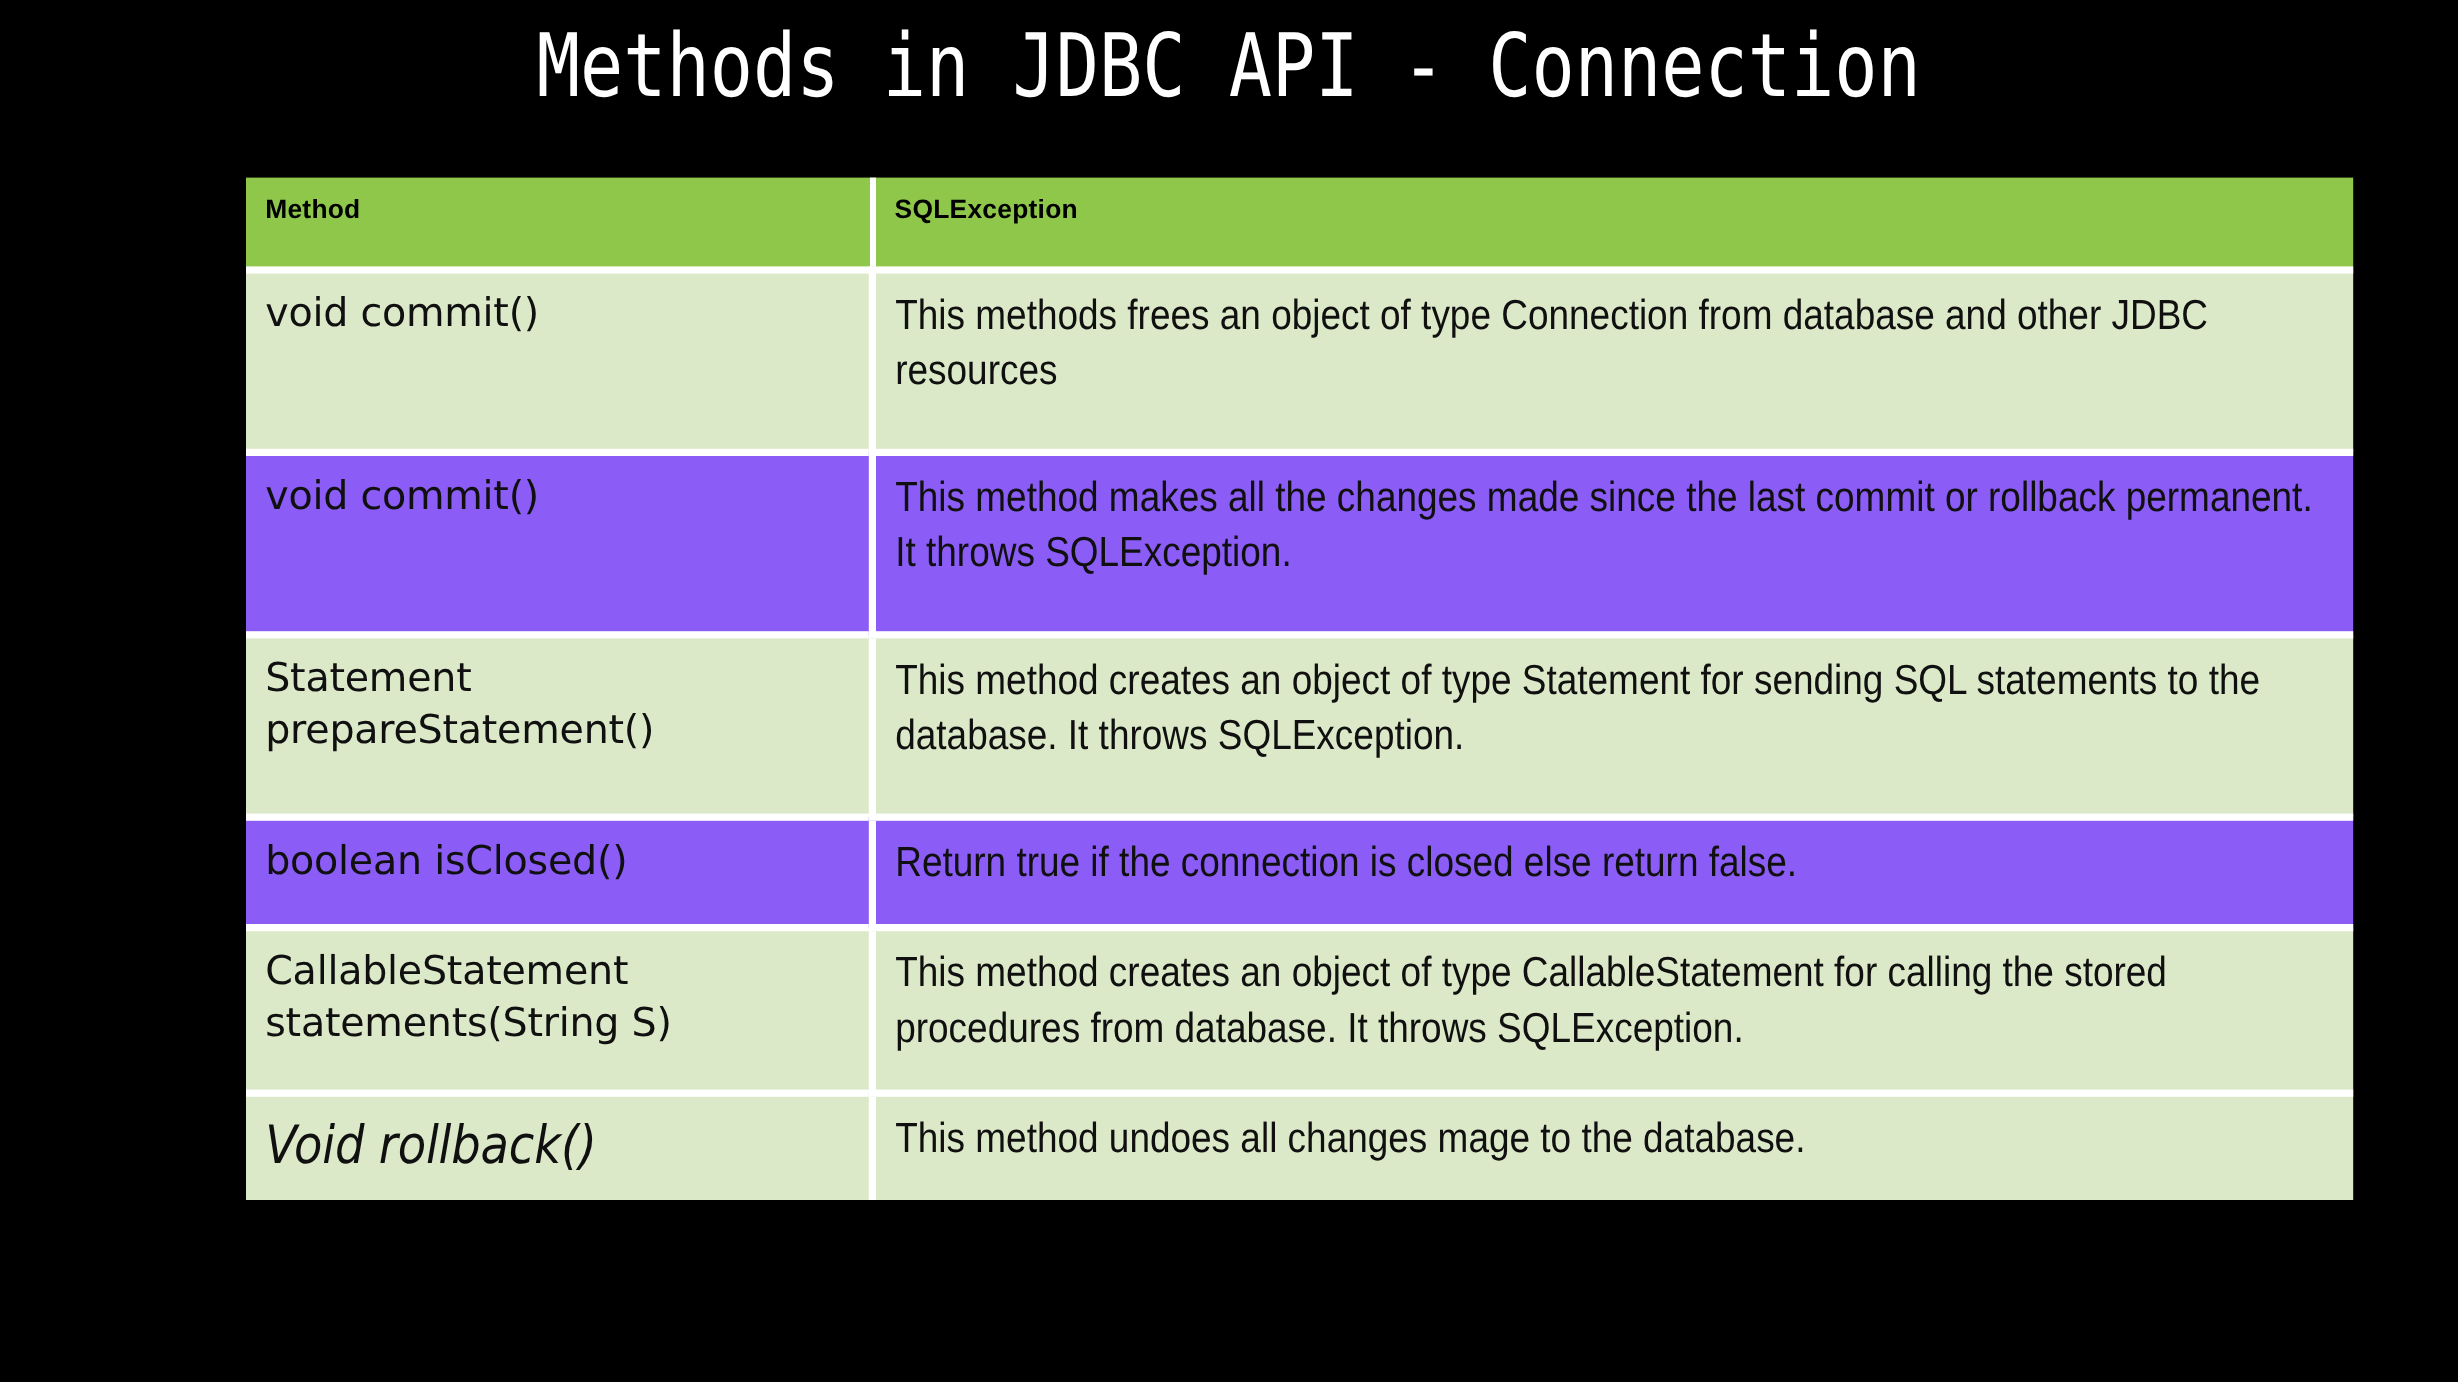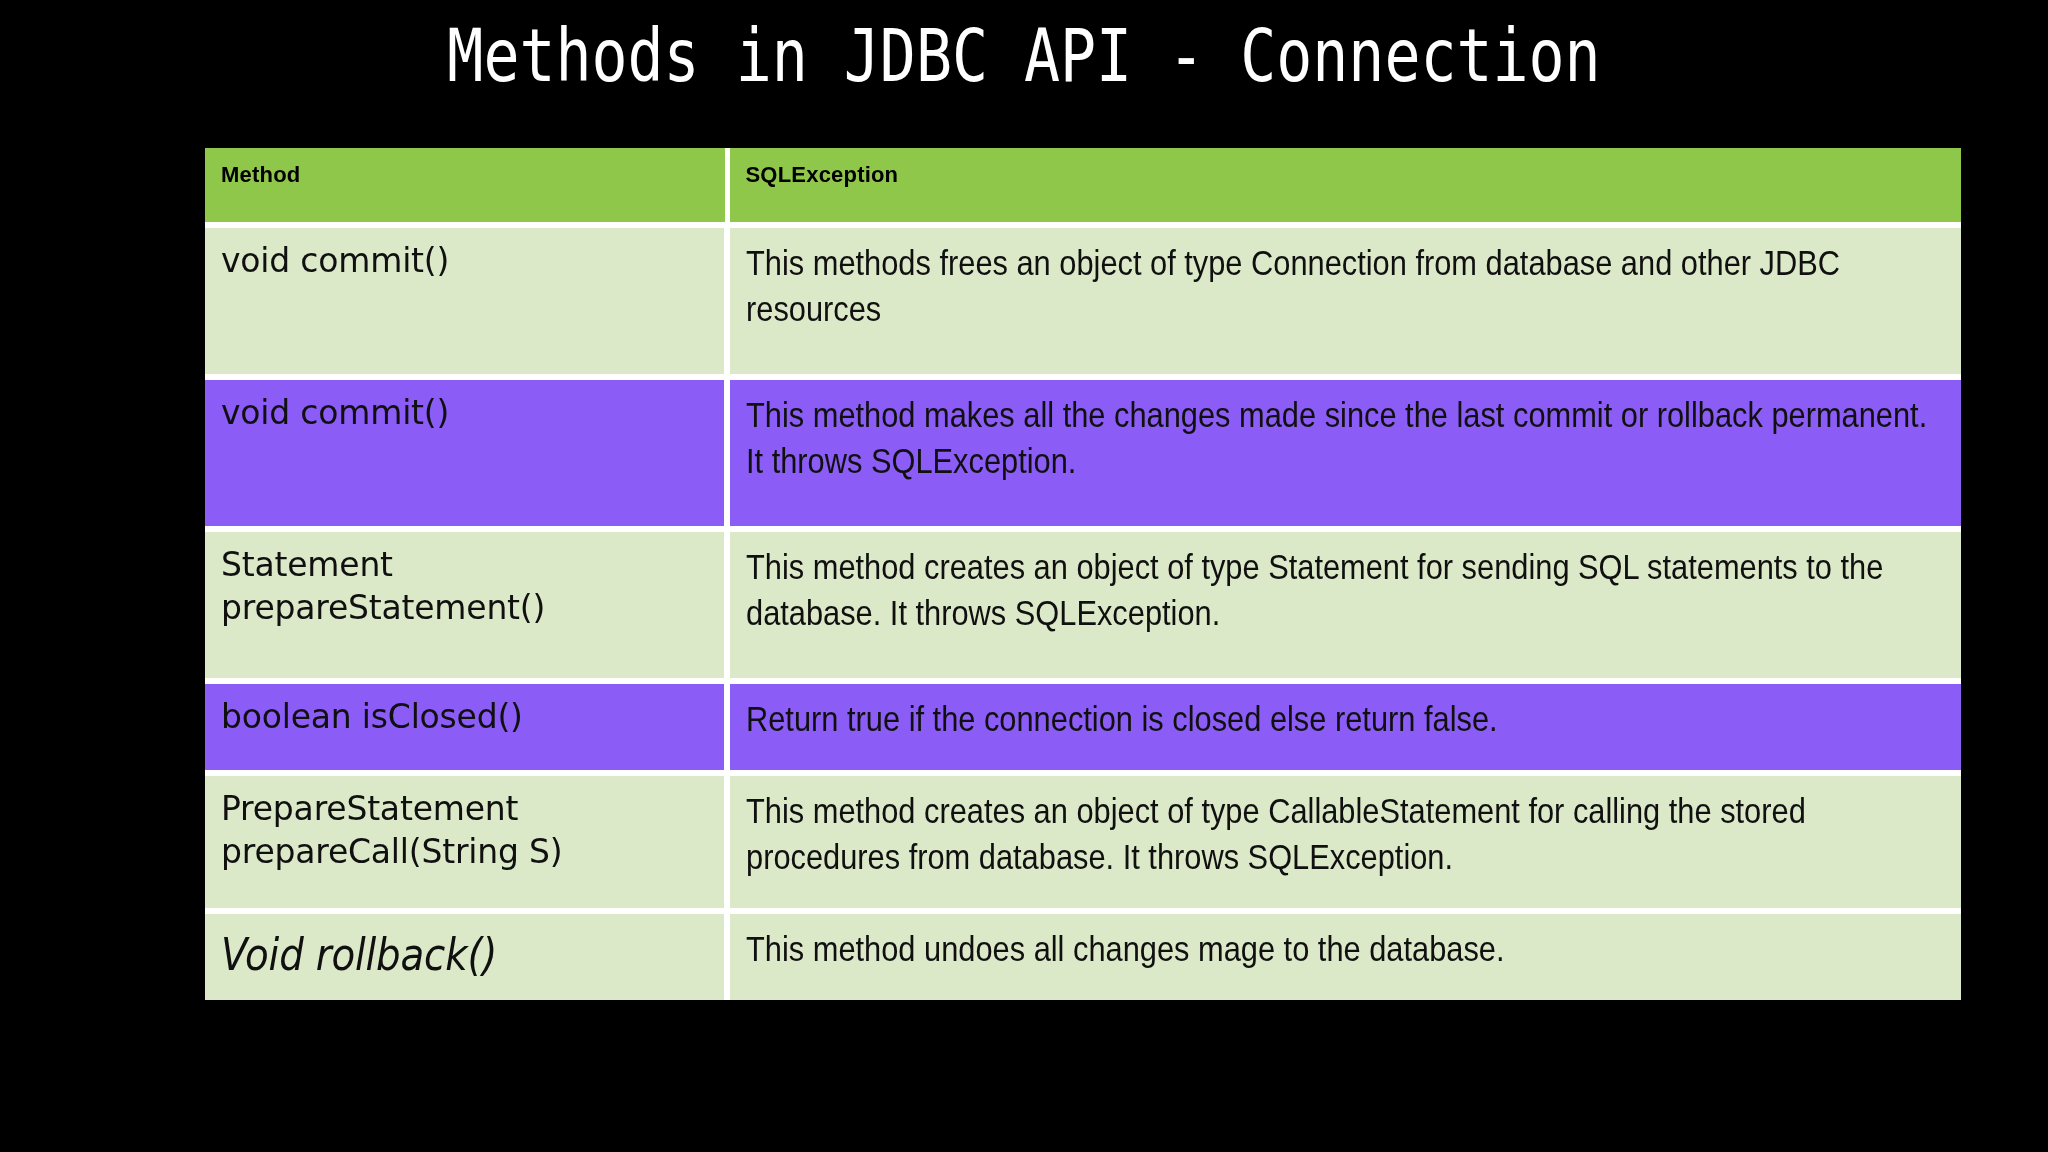--- a/index.html
+++ b/index.html
@@ -166,21 +166,21 @@
           <td class="method-cell">
             <span class="txt">boolean isClosed()</span>
           </td>
           <td class="desc-cell">
             <span class="txt">Return true if the connection is closed else return false.</span>
           </td>
         </tr>
 
         <tr class="row-a r5">
           <td class="method-cell">
-            <span class="txt">PrepareStatement prepareCall(String S)</span>
+            <span class="txt">CallableStatement statements(String S)</span>
           </td>
           <td class="desc-cell">
             <span class="txt">This method creates an object of type CallableStatement for calling the stored procedures from database. It throws SQLException.</span>
           </td>
         </tr>
 
 
         <tr class="row-a r7">
           <td class="method-cell narrow">
             <span class="txt">Void rollback()</span>

